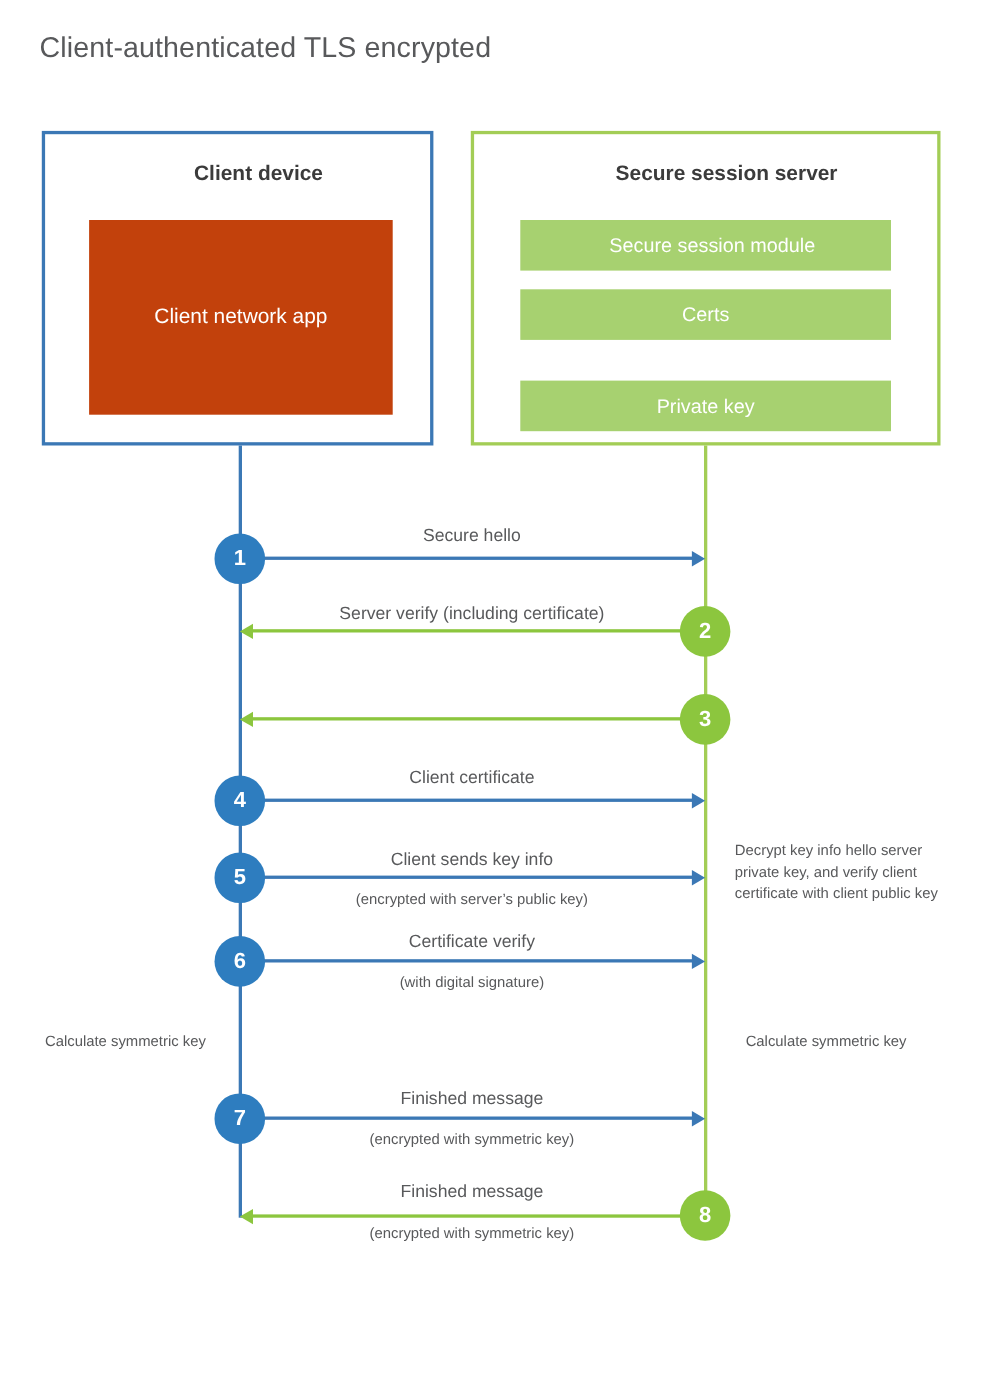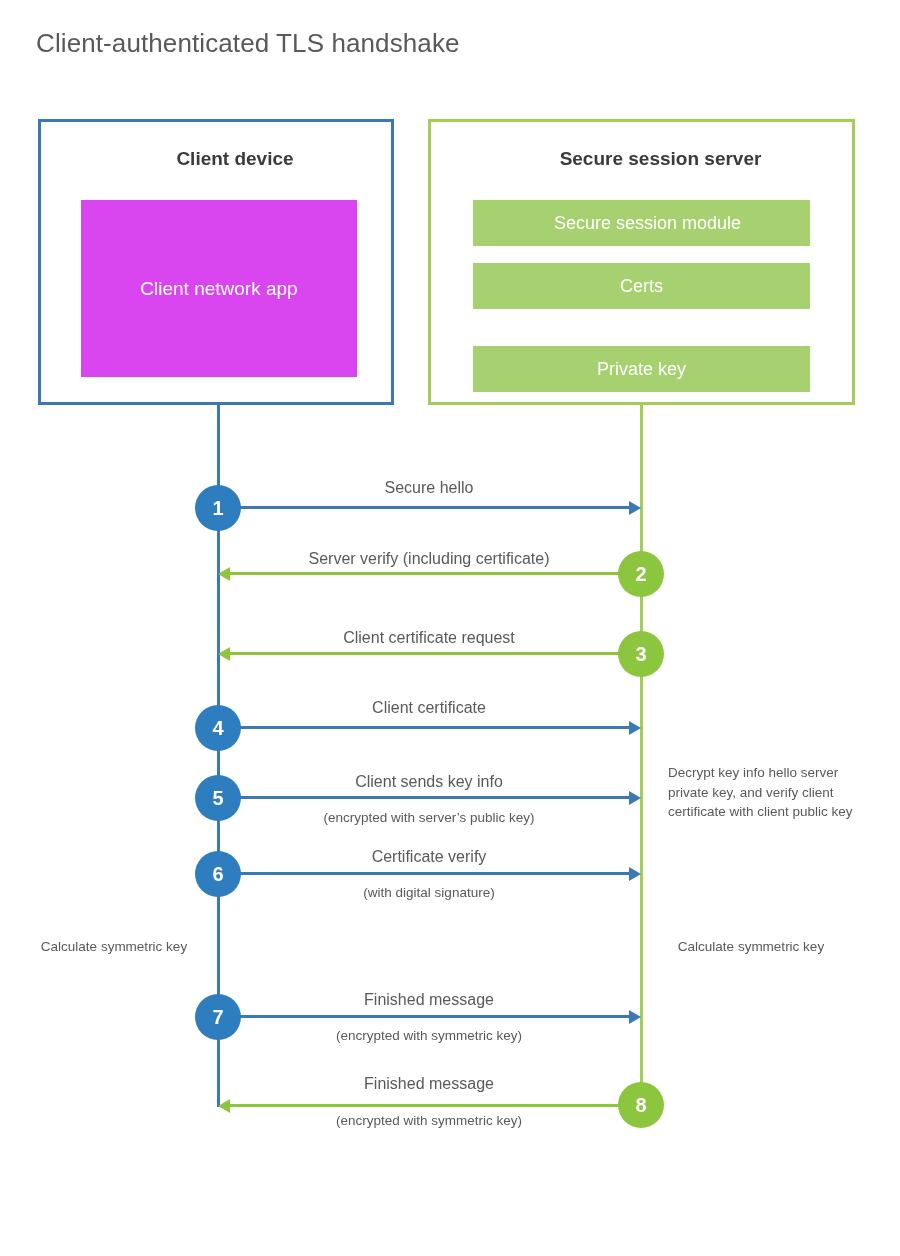--- a/index.html
+++ b/index.html
@@ -64,21 +64,21 @@
     padding-left: 38px;
   }
 
   
   .client-app {
     position: absolute;
     left: 40px;
     top: 78px;
     width: 276px;
     height: 177px;
-    background: #d946ef;
+    background: #c2410c;
     color: #ffffff;
     font-size: 19px;
     display: flex;
     align-items: center;
     justify-content: center;
     text-align: center;
     line-height: 1.35;
     padding: 0 10px;
   }
 
@@ -191,21 +191,21 @@
     width: 150px;
     top: 937px;
     text-align: center;
   }
 </style>
 </head>
 <body>
 
 <div id="diagram">
 
-  <div class="page-title">Client-authenticated TLS handshake</div>
+  <div class="page-title">Client-authenticated TLS encrypted</div>
 
   <div class="actor-box client">
     <div class="actor-title">Client device</div>
     <div class="client-app">Client network app</div>
   </div>
 
   <div class="actor-box server">
     <div class="actor-title">Secure session server</div>
     <div class="server-bar b0">Secure session module</div>
     <div class="server-bar b1">Certs</div>
@@ -220,21 +220,20 @@
       <span class="head"></span>
     </div>
   <div class="step-circle blue" style="left:195px; top:485px;">1</div>
 
   <div class="msg-label" style="left:218px; top:550px; width:422px;">Server verify (including certificate)</div>
   <div class="arrow green to-left" style="left:229px; top:572px; width:390px;">
       <span class="head"></span>
     </div>
   <div class="step-circle green" style="left:618px; top:551px;">2</div>
 
-  <div class="msg-label" style="left:218px; top:629px; width:422px;">Client certificate request</div>
   <div class="arrow green to-left" style="left:229px; top:652px; width:390px;">
       <span class="head"></span>
     </div>
   <div class="step-circle green" style="left:618px; top:631px;">3</div>
 
   <div class="msg-label" style="left:218px; top:699px; width:422px;">Client certificate</div>
   <div class="arrow blue to-right" style="left:240px; top:726px; width:390px;">
       <span class="head"></span>
     </div>
   <div class="step-circle blue" style="left:195px; top:705px;">4</div>

